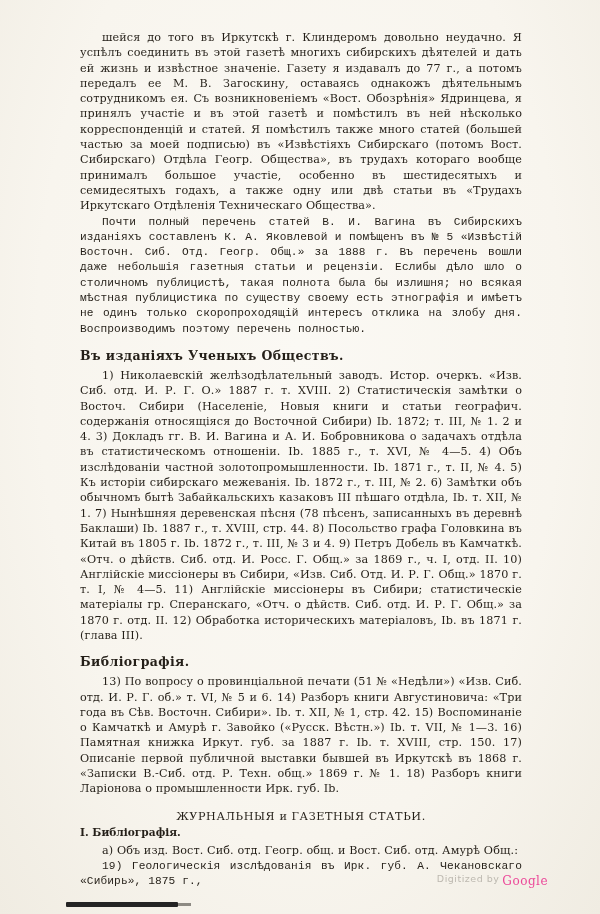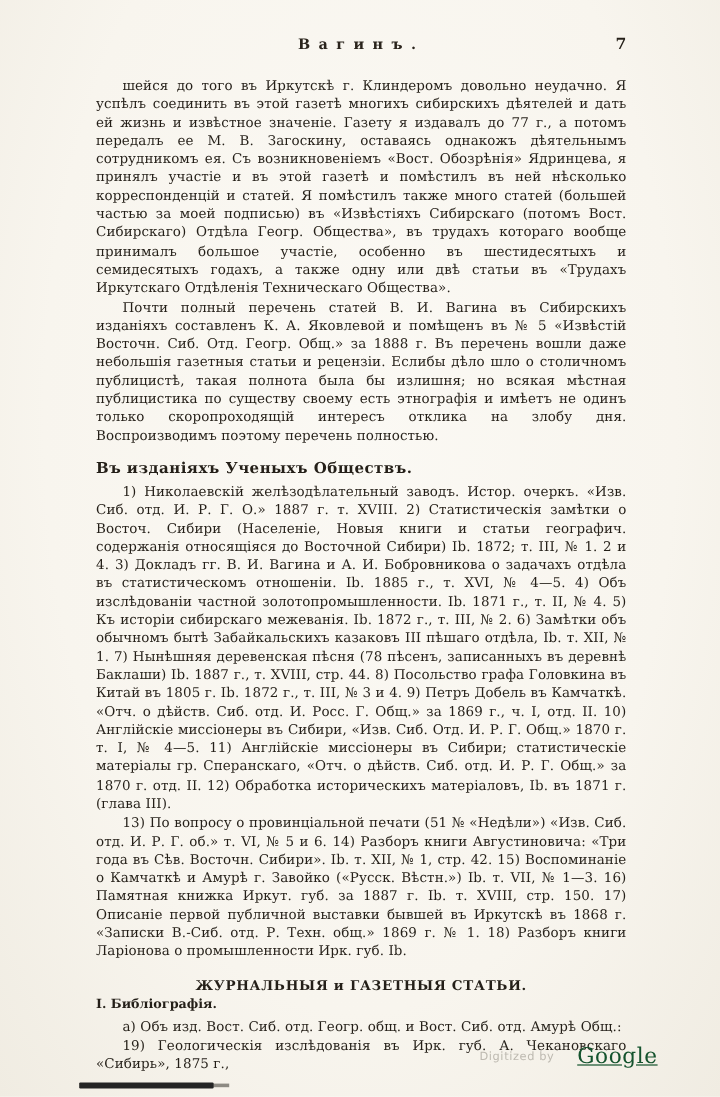--- a/index.html
+++ b/index.html
@@ -40,91 +40,87 @@
     font-weight: bold;
   }
   .para {
     margin: 0;
     font-size: 11.2px;
     line-height: 15.3px;
     text-align: justify;
     text-indent: 22px;
     letter-spacing: 0.1px;
   }
-  .para + .para { margin-top: 1px; }
+  .para + .para { margin-top: 1px; font-family: Liberation Mono, monospace; }
   .section-heading {
     margin: 11px 0 5px 0;
     text-align: left;
     font-size: 12.5px;
     font-weight: bold;
     letter-spacing: 0.4px;
   }
   .caps-heading {
     margin: 13px 0 3px 0;
     text-align: center;
     font-size: 11.2px;
-    font-weight: bold;
+    font-weight: normal;
     letter-spacing: 0.6px;
   }
   .sub-heading {
     margin: 2px 0 5px 0;
     text-align: left;
     font-size: 10.6px;
     font-weight: bold;
   }
   .watermark {
     position: absolute;
     right: 52px;
     top: 870px;
     color: #bdb9b0;
     white-space: nowrap;
   }
   .watermark .prefix {
     font-size: 9.5px;
     font-family: "DejaVu Sans", "Liberation Sans", sans-serif;
     letter-spacing: 0.5px;
-    margin-right: 19px;
+    margin-right: 3px;
     vertical-align: 3px;
   }
   .watermark .brand {
-    font-size: 18px;
+    font-size: 12px;
     font-family: "DejaVu Serif", serif;
     letter-spacing: 0.5px;
-    color: #14532d;
-    text-decoration: underline;
+    color: #ec4899;
   }
   .artifact-bar {
     position: absolute;
     left: 66px;
     top: 902px;
     width: 112px;
     height: 5px;
     background: #242424;
     border-radius: 1px;
     box-shadow: 14px 0 0 -1px #8d8a83;
   }
 </style>
 </head>
 <body>
 
 <div class="page">
 
-  <div class="running-head">
-    <span class="head-title">Вагинъ.</span>
-    <span class="head-page">7</span>
-  </div>
 
   <p class="para">шейся до того въ Иркутскѣ г. Клиндеромъ довольно неудачно. Я успѣлъ соединить въ этой газетѣ многихъ сибирскихъ дѣятелей и дать ей жизнь и извѣстное значеніе. Газету я издавалъ до 77 г., а потомъ передалъ ее М. В. Загоскину, оставаясь однакожъ дѣятельнымъ сотрудникомъ ея. Съ возникновеніемъ «Вост. Обозрѣнія» Ядринцева, я принялъ участіе и въ этой газетѣ и помѣстилъ въ ней нѣсколько корреспонденцій и статей. Я помѣстилъ также много статей (большей частью за моей подписью) въ «Извѣстіяхъ Сибирскаго (потомъ Вост. Сибирскаго) Отдѣла Геогр. Общества», въ трудахъ котораго вообще принималъ большое участіе, особенно въ шестидесятыхъ и семидесятыхъ годахъ, а также одну или двѣ статьи въ «Трудахъ Иркутскаго Отдѣленія Техническаго Общества».</p>
 
   <p class="para">Почти полный перечень статей В. И. Вагина въ Сибирскихъ изданіяхъ составленъ К. А. Яковлевой и помѣщенъ въ № 5 «Извѣстій Восточн. Сиб. Отд. Геогр. Общ.» за 1888 г. Въ перечень вошли даже небольшія газетныя статьи и рецензіи. Еслибы дѣло шло о столичномъ публицистѣ, такая полнота была бы излишня; но всякая мѣстная публицистика по существу своему есть этнографія и имѣетъ не одинъ только скоропроходящій интересъ отклика на злобу дня. Воспроизводимъ поэтому перечень полностью.</p>
 
   <h2 class="section-heading">Въ изданіяхъ Ученыхъ Обществъ.</h2>
 
   <p class="para">1) Николаевскій желѣзодѣлательный заводъ. Истор. очеркъ. «Изв. Сиб. отд. И. Р. Г. О.» 1887 г. т. XVIII. 2) Статистическія замѣтки о Восточ. Сибири (Населеніе, Новыя книги и статьи географич. содержанія относящіяся до Восточной Сибири) Ib. 1872; т. III, № 1. 2 и 4. 3) Докладъ гг. В. И. Вагина и А. И. Бобровникова о задачахъ отдѣла въ статистическомъ отношеніи. Ib. 1885 г., т. XVI, № 4—5. 4) Объ изслѣдованіи частной золотопромышленности. Ib. 1871 г., т. II, № 4. 5) Къ исторіи сибирскаго межеванія. Ib. 1872 г., т. III, № 2. 6) Замѣтки объ обычномъ бытѣ Забайкальскихъ казаковъ III пѣшаго отдѣла, Ib. т. XII, № 1. 7) Нынѣшняя деревенская пѣсня (78 пѣсенъ, записанныхъ въ деревнѣ Баклаши) Ib. 1887 г., т. XVIII, стр. 44. 8) Посольство графа Головкина въ Китай въ 1805 г. Ib. 1872 г., т. III, № 3 и 4. 9) Петръ Добель въ Камчаткѣ. «Отч. о дѣйств. Сиб. отд. И. Росс. Г. Общ.» за 1869 г., ч. I, отд. II. 10) Англійскіе миссіонеры въ Сибири, «Изв. Сиб. Отд. И. Р. Г. Общ.» 1870 г. т. I, № 4—5. 11) Англійскіе миссіонеры въ Сибири; статистическіе матеріалы гр. Сперанскаго, «Отч. о дѣйств. Сиб. отд. И. Р. Г. Общ.» за 1870 г. отд. II. 12) Обработка историческихъ матеріаловъ, Ib. въ 1871 г. (глава III).</p>
 
+  <h2 class="section-heading">Библіографія.</h2>
 
   <p class="para">13) По вопросу о провинціальной печати (51 № «Недѣли») «Изв. Сиб. отд. И. Р. Г. об.» т. VI, № 5 и 6. 14) Разборъ книги Августиновича: «Три года въ Сѣв. Восточн. Сибири». Ib. т. XII, № 1, стр. 42. 15) Воспоминаніе о Камчаткѣ и Амурѣ г. Завойко («Русск. Вѣстн.») Ib. т. VII, № 1—3. 16) Памятная книжка Иркут. губ. за 1887 г. Ib. т. XVIII, стр. 150. 17) Описаніе первой публичной выставки бывшей въ Иркутскѣ въ 1868 г. «Записки В.-Сиб. отд. Р. Техн. общ.» 1869 г. № 1. 18) Разборъ книги Ларіонова о промышленности Ирк. губ. Ib.</p>
 
   <h3 class="caps-heading">ЖУРНАЛЬНЫЯ и ГАЗЕТНЫЯ СТАТЬИ.</h3>
 
   <h4 class="sub-heading">I. Библіографія.</h4>
 
   <p class="para">а) Объ изд. Вост. Сиб. отд. Геогр. общ. и Вост. Сиб. отд. Амурѣ Общ.:</p>
 
   <p class="para">19) Геологическія изслѣдованія въ Ирк. губ. А. Чекановскаго «Сибирь», 1875 г.,</p>

